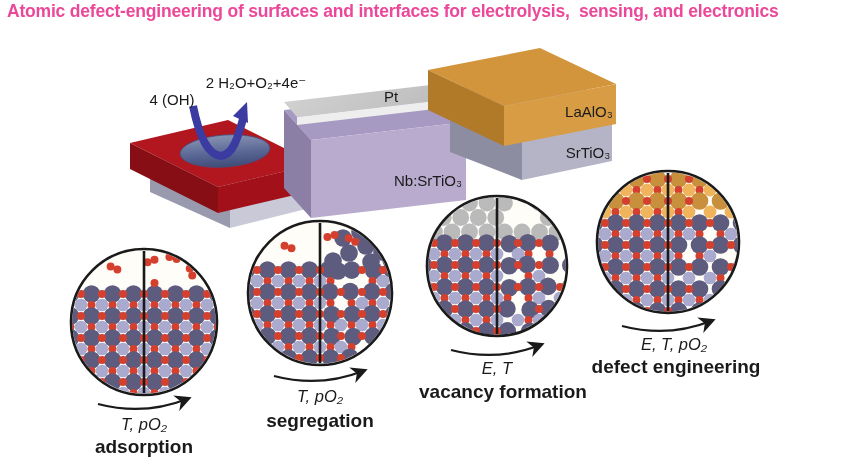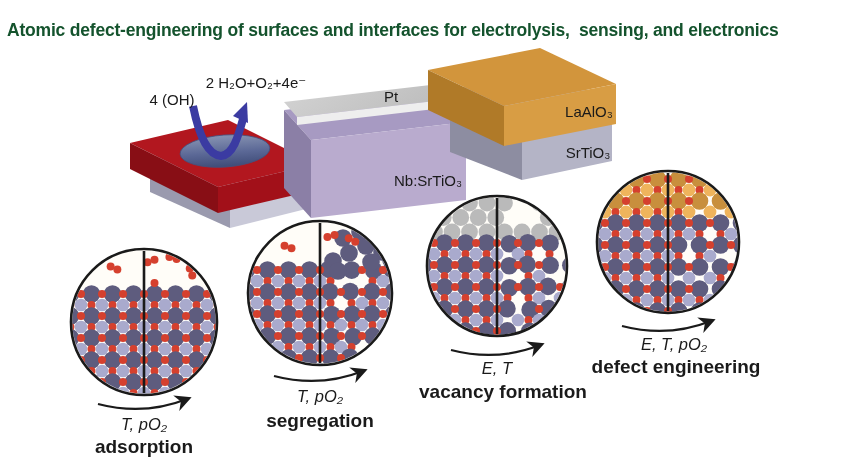--- a/index.html
+++ b/index.html
@@ -1,19 +1,19 @@
 <!DOCTYPE html>
 <html style="--ink: #1a1a1a; --arrow-blue: #3b3ba2; --atom-dark: #5e5c7e; --atom-lav: #a9aacd; --atom-red: #d5402e; --atom-gray: #bababa; --atom-orange: #c88f3d; --atom-amber: #efb45c; --circle-bg: #fffdf8; --slab1-top: #b2171f; --slab1-front: #a21019; --slab1-side: #880e15; --base1-front: #c9c9d8; --base1-side: #9a9aae; --base1-top: #d6d6e2; --slab2-top: #a79ac2; --slab2-front: #b9abce; --slab2-side: #8b7fa6; --pt-front: #eeeeee; --pt-end: #bfbfbf; --slab3-top: #d2953c; --slab3-front: #d89d44; --slab3-side: #b07a28; --base3-front: #b4b4c6; --base3-side: #8d8da1; --base3-top: #c2c2d2; --droplet: #5b6896;"><head>
 <meta charset="utf-8">
 <style>
   html,body{margin:0;padding:0;background:#ffffff;}
   body{width:848px;height:459px;position:relative;overflow:hidden;
        font-family:"Liberation Sans","DejaVu Sans",sans-serif;}
-  #title{position:absolute;left:7px;top:20px;width:840px;font-weight:bold;
-         font-size:17.5px;letter-spacing:-0.2px;color:#14532d;white-space:pre;}
+  #title{position:absolute;left:7px;top:1px;width:840px;font-weight:bold;
+         font-size:17.5px;letter-spacing:-0.2px;color:#ec4899;white-space:pre;}
   svg{position:absolute;left:0;top:0;}
   text{font-family:"Liberation Sans","DejaVu Sans",sans-serif;fill:var(--ink);}
   .lbl15{font-size:15px;text-anchor:middle;}
   .cond{font-style:italic;font-size:16.5px;text-anchor:middle;}
   .pname{font-weight:bold;font-size:19px;text-anchor:middle;}
   .arc{stroke:var(--ink);stroke-width:2.2;fill:none;}
   .divider{stroke:var(--ink);stroke-width:2.6;}
   .ring{fill:none;stroke:var(--ink);stroke-width:2.6;}
 </style>
 </head>

